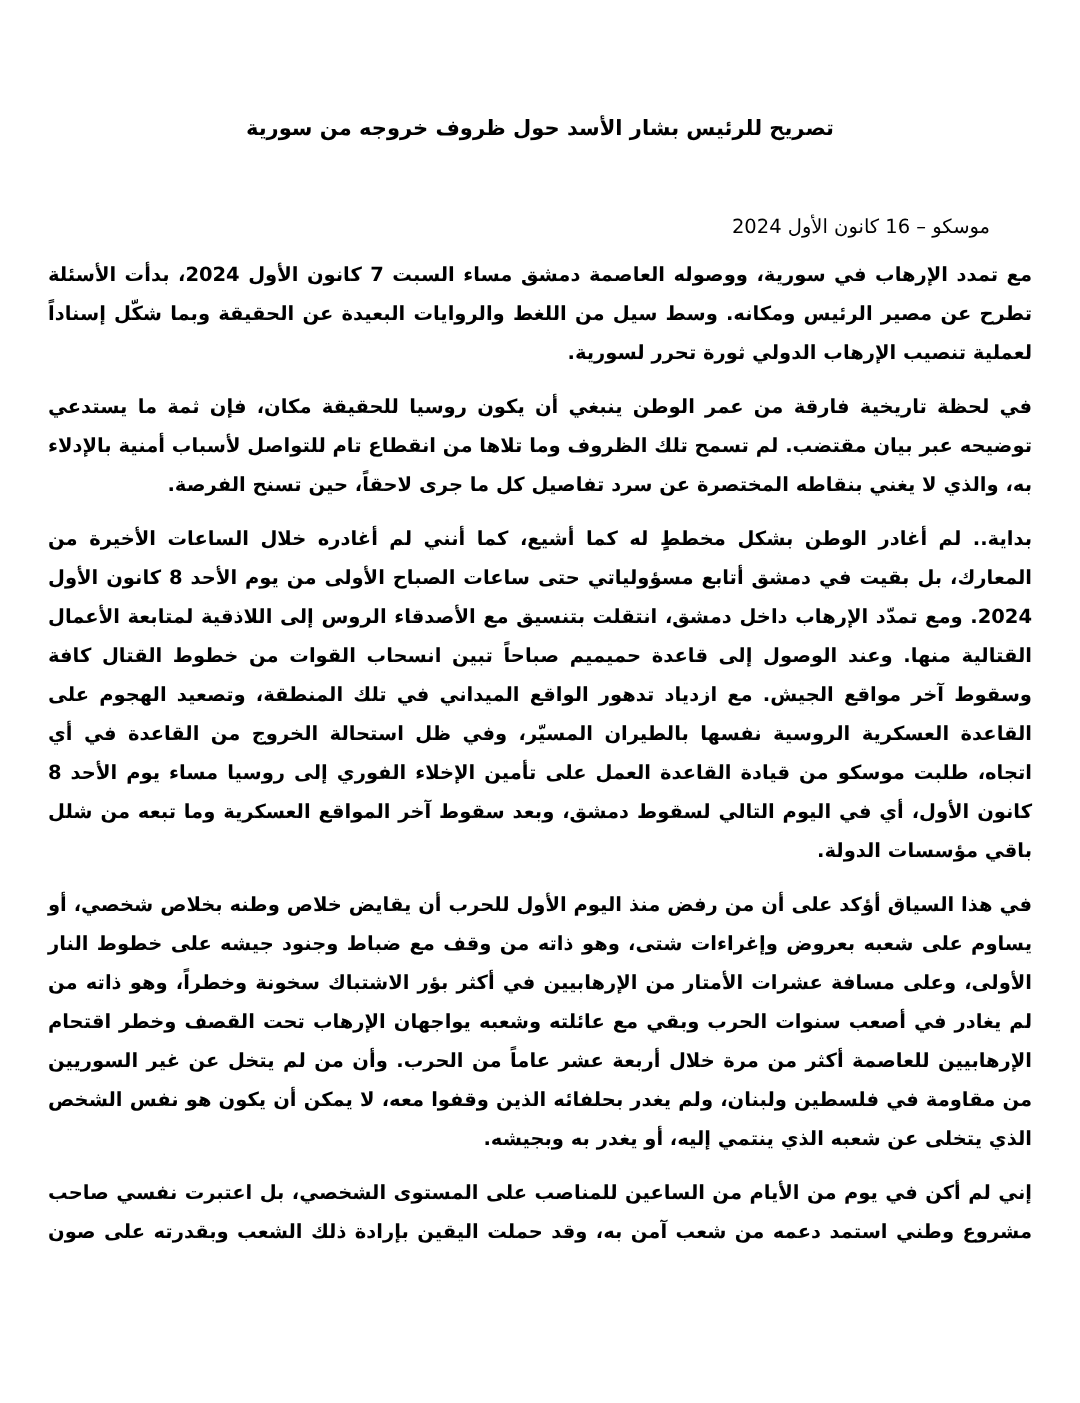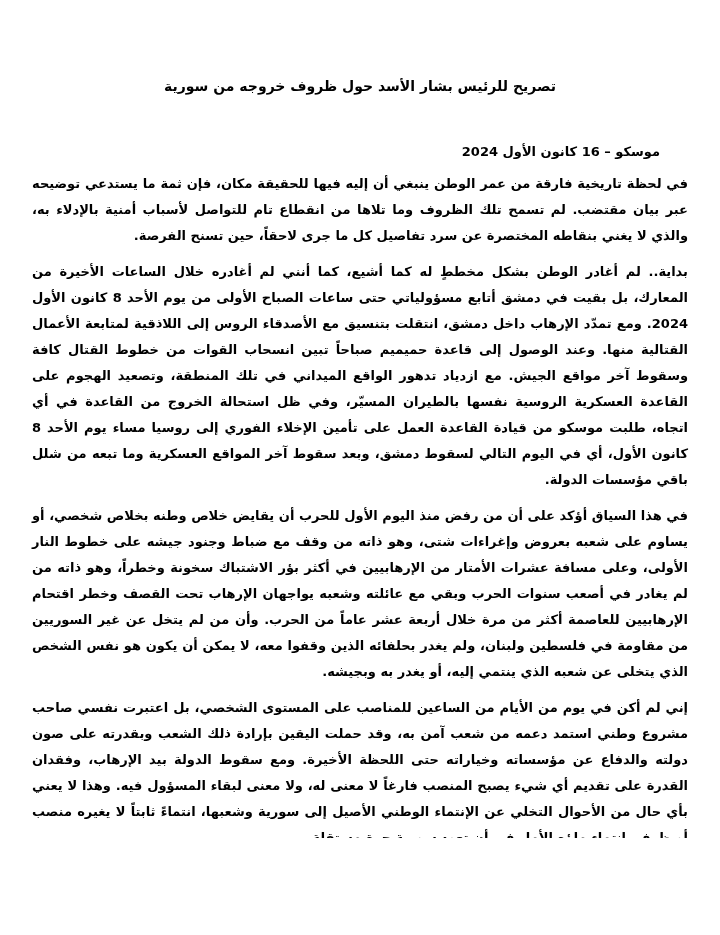--- a/index.html
+++ b/index.html
@@ -21,21 +21,21 @@
     margin: 0;
     padding: 78px 32px 0;
     text-align: center;
     font-size: 14px;
     font-weight: 700;
     color: #000000;
   }
   .dateline {
     margin: 50px 60px 0 32px;
     font-size: 13px;
-    font-weight: 700;
+    font-weight: 400;
     text-align: right;
   }
   .body-text {
     margin: 12px 32px 0;
   }
   .body-text p {
     margin: 0 0 10px;
     font-size: 13px;
     font-weight: 700;
     line-height: 26px;
@@ -54,21 +54,22 @@
 </head>
 <body>
 
 <div class="page">
 
   <h1 class="title">تصريح للرئيس بشار الأسد حول ظروف خروجه من سورية</h1>
 
   <div class="dateline">موسكو – 16 كانون الأول 2024</div>
 
   <div class="body-text">
-    <p>في لحظة تاريخية فارقة من عمر الوطن ينبغي أن إليه فيها للحقيقة مكان، فإن ثمة ما يستدعي توضيحه عبر بيان مقتضب. لم تسمح تلك الظروف وما تلاها من انقطاع تام للتواصل لأسباب أمنية بالإدلاء به، والذي لا يغني بنقاطه المختصرة عن سرد تفاصيل كل ما جرى لاحقاً، حين تسنح الفرصة.</p>
+    <p>مع تمدد الإرهاب في سورية، ووصوله العاصمة دمشق مساء السبت 7 كانون الأول 2024، بدأت الأسئلة تطرح عن مصير الرئيس ومكانه. وسط سيل من اللغط والروايات البعيدة عن الحقيقة وبما شكّل إسناداً لعملية تنصيب الإرهاب الدولي ثورة تحرر لسورية.</p>
+    <p>في لحظة تاريخية فارقة من عمر الوطن ينبغي أن يكون روسيا للحقيقة مكان، فإن ثمة ما يستدعي توضيحه عبر بيان مقتضب. لم تسمح تلك الظروف وما تلاها من انقطاع تام للتواصل لأسباب أمنية بالإدلاء به، والذي لا يغني بنقاطه المختصرة عن سرد تفاصيل كل ما جرى لاحقاً، حين تسنح الفرصة.</p>
     <p>بداية.. لم أغادر الوطن بشكل مخططٍ له كما أشيع، كما أنني لم أغادره خلال الساعات الأخيرة من المعارك، بل بقيت في دمشق أتابع مسؤولياتي حتى ساعات الصباح الأولى من يوم الأحد 8 كانون الأول 2024. ومع تمدّد الإرهاب داخل دمشق، انتقلت بتنسيق مع الأصدقاء الروس إلى اللاذقية لمتابعة الأعمال القتالية منها. وعند الوصول إلى قاعدة حميميم صباحاً تبين انسحاب القوات من خطوط القتال كافة وسقوط آخر مواقع الجيش. مع ازدياد تدهور الواقع الميداني في تلك المنطقة، وتصعيد الهجوم على القاعدة العسكرية الروسية نفسها بالطيران المسيّر، وفي ظل استحالة الخروج من القاعدة في أي اتجاه، طلبت موسكو من قيادة القاعدة العمل على تأمين الإخلاء الفوري إلى روسيا مساء يوم الأحد 8 كانون الأول، أي في اليوم التالي لسقوط دمشق، وبعد سقوط آخر المواقع العسكرية وما تبعه من شلل باقي مؤسسات الدولة.</p>
     <p>في هذا السياق أؤكد على أن من رفض منذ اليوم الأول للحرب أن يقايض خلاص وطنه بخلاص شخصي، أو يساوم على شعبه بعروض وإغراءات شتى، وهو ذاته من وقف مع ضباط وجنود جيشه على خطوط النار الأولى، وعلى مسافة عشرات الأمتار من الإرهابيين في أكثر بؤر الاشتباك سخونة وخطراً، وهو ذاته من لم يغادر في أصعب سنوات الحرب وبقي مع عائلته وشعبه يواجهان الإرهاب تحت القصف وخطر اقتحام الإرهابيين للعاصمة أكثر من مرة خلال أربعة عشر عاماً من الحرب. وأن من لم يتخل عن غير السوريين من مقاومة في فلسطين ولبنان، ولم يغدر بحلفائه الذين وقفوا معه، لا يمكن أن يكون هو نفس الشخص الذي يتخلى عن شعبه الذي ينتمي إليه، أو يغدر به وبجيشه.</p>
     <p>إني لم أكن في يوم من الأيام من الساعين للمناصب على المستوى الشخصي، بل اعتبرت نفسي صاحب مشروع وطني استمد دعمه من شعب آمن به، وقد حملت اليقين بإرادة ذلك الشعب وبقدرته على صون دولته والدفاع عن مؤسساته وخياراته حتى اللحظة الأخيرة. ومع سقوط الدولة بيد الإرهاب، وفقدان القدرة على تقديم أي شيء يصبح المنصب فارغاً لا معنى له، ولا معنى لبقاء المسؤول فيه. وهذا لا يعني بأي حال من الأحوال التخلي عن الإنتماء الوطني الأصيل إلى سورية وشعبها، انتماءً ثابتاً لا يغيره منصب أو ظرف. انتماء ملؤه الأمل في أن تعود سورية حرة مستقلة.</p>
   </div>
 
   <div class="logo">
     <svg viewBox="0 0 104 98" xmlns="http://www.w3.org/2000/svg">
 
       <g fill="#a88c52">
         <path d="M46,44 L6,28 L4,34 L42,50 Z"></path>

